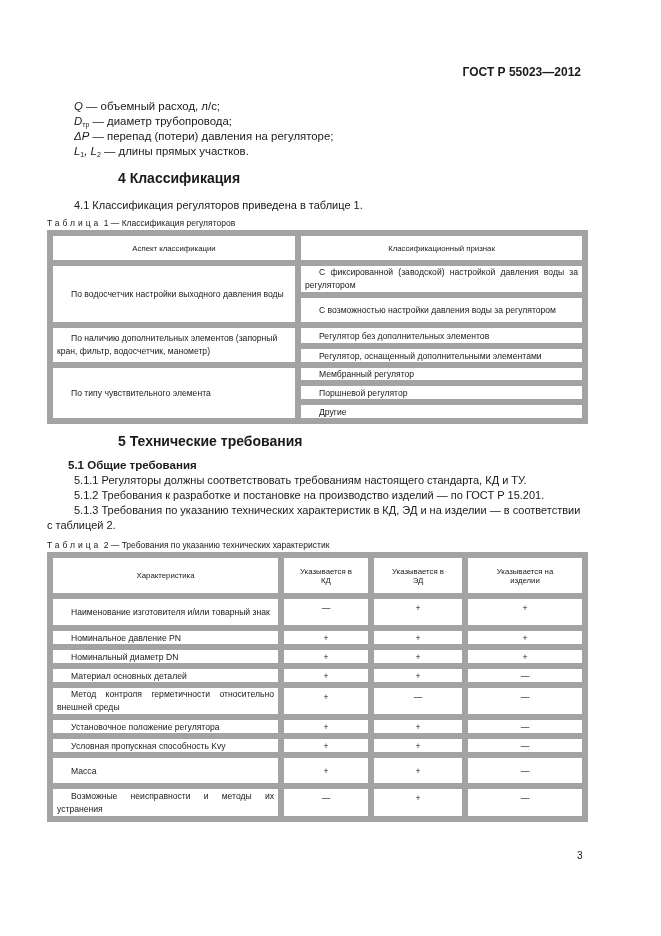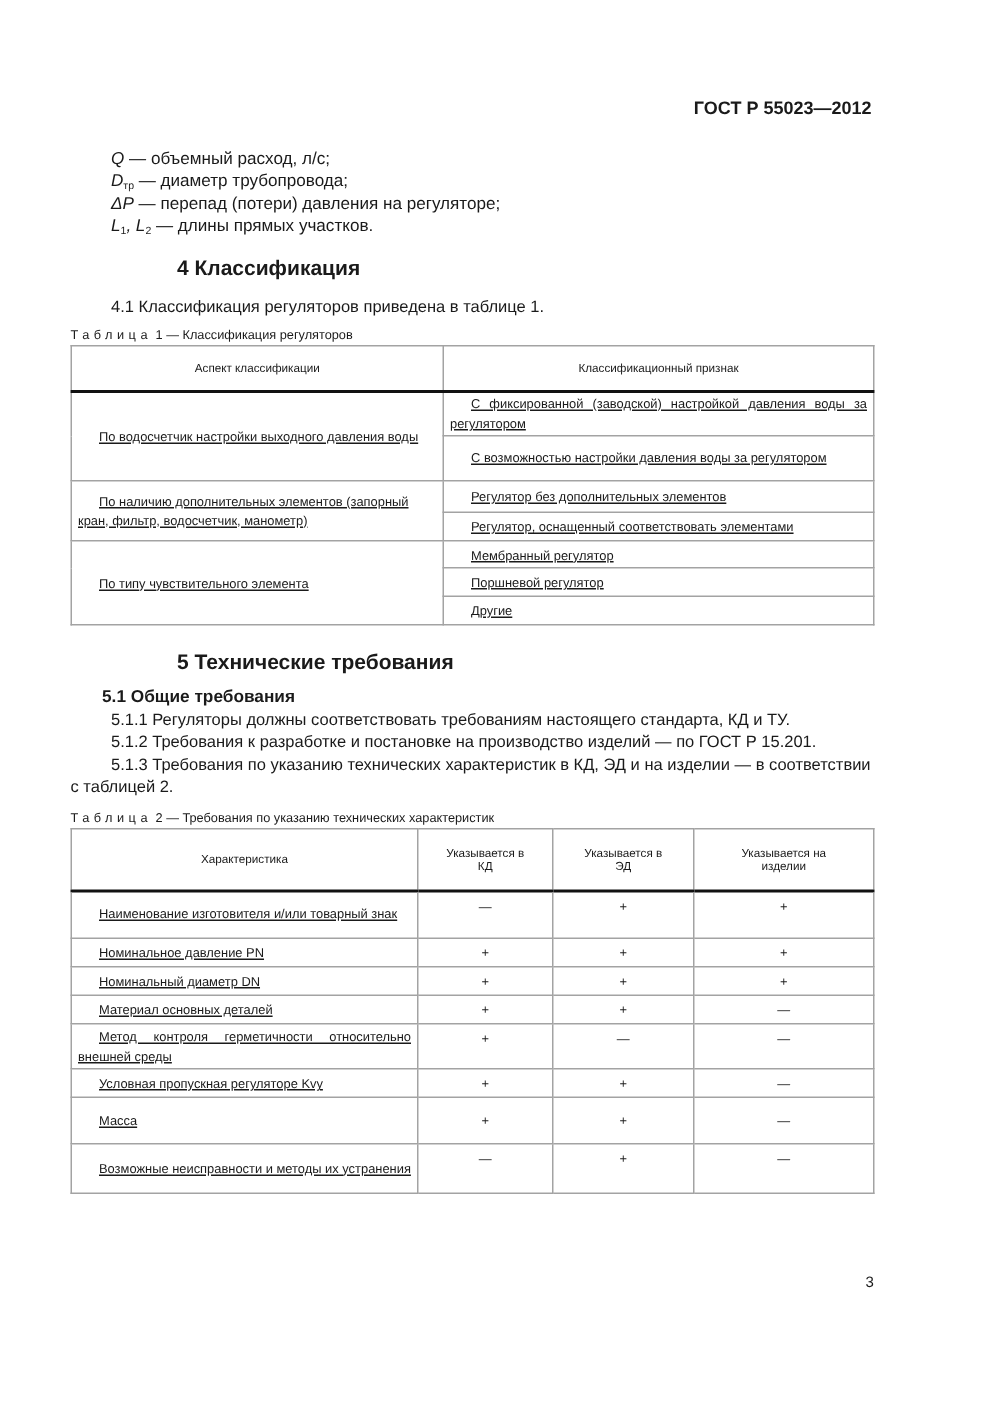--- a/index.html
+++ b/index.html
@@ -9,24 +9,24 @@
   .hdr { right:80px; top:65px; font-size:12px; font-weight:bold; }
   .def { left:74px; font-size:11.4px; line-height:15.5px; }
   .def i { font-style:italic; }
   .def sub { font-size:7px; vertical-align:-2px; }
   .h1 { left:74px; font-size:14px; font-weight:bold;margin-left:44px; }
   .h2 { left:68px; font-size:11.5px; font-weight:bold; }
   .p { font-size:11px; }
   .cap { left:47px; font-size:8.5px; }
   .cap .sp { letter-spacing:3px; }
   table { position:absolute; border-collapse:collapse; font-size:8.6px; table-layout:fixed; }
-  td, th { border:1px solid #a3a3a3; padding:0 4px; vertical-align:middle; font-weight:normal; }
+  td, th { border:6px solid #a3a3a3; padding:0 4px; vertical-align:middle; font-weight:normal; }
   th { font-size:7.8px; text-align:center; border-bottom:2px solid #111; }
   table { border:1.5px solid #111; }
-  .ind { text-indent:14px;text-decoration:underline; }
+  .ind { text-indent:14px; }
   .just { text-align:justify; }
   .c { text-align:center; vertical-align:top; padding-top:4px; }
   .pagenum { left:577px; top:850px; font-size:10px; }
 </style>
 </head>
 <body>
 
 <div class="abs hdr">ГОСТ Р 55023—2012</div>
 
 <div class="abs def" style="top:99px"><i>Q</i><span> — объемный расход, л/с;</span></div>
@@ -54,21 +54,21 @@
     <td class="ind just" style="line-height:13px">С фиксированной (заводской) настройкой давления воды за регулятором</td>
   </tr>
   <tr style="height:30px">
     <td class="ind" style="line-height:13px">С возможностью настройки давления воды за регулятором</td>
   </tr>
   <tr style="height:21px">
     <td rowspan="2" class="ind" style="line-height:13px">По наличию дополнительных элементов (запорный кран, фильтр, водосчетчик, манометр)</td>
     <td class="ind">Регулятор без дополнительных элементов</td>
   </tr>
   <tr style="height:19px">
-    <td class="ind">Регулятор, оснащенный соответствовать элементами</td>
+    <td class="ind">Регулятор, оснащенный дополнительными элементами</td>
   </tr>
   <tr style="height:18px">
     <td rowspan="3" class="ind">По типу чувствительного элемента</td>
     <td class="ind">Мембранный регулятор</td>
   </tr>
   <tr style="height:19px">
     <td class="ind">Поршневой регулятор</td>
   </tr>
   <tr style="height:19px">
     <td class="ind">Другие</td>
@@ -125,21 +125,27 @@
         <td class="c" style="vertical-align: middle; padding-top: 0px;">+</td>
         <td class="c" style="vertical-align: middle; padding-top: 0px;">—</td>
       </tr>
       <tr style="height: 30px;">
         <td class="ind" style="line-height: 13px; text-align: justify;">Метод контроля герметичности относительно внешней среды</td>
         <td class="c">+</td>
         <td class="c">—</td>
         <td class="c">—</td>
       </tr>
       <tr style="height: 19px;">
-        <td class="ind">Условная пропускная регуляторе Kvy</td>
+        <td class="ind">Установочное положение регулятора</td>
+        <td class="c" style="vertical-align: middle; padding-top: 0px;">+</td>
+        <td class="c" style="vertical-align: middle; padding-top: 0px;">+</td>
+        <td class="c" style="vertical-align: middle; padding-top: 0px;">—</td>
+      </tr>
+      <tr style="height: 19px;">
+        <td class="ind">Условная пропускная способность Kvy</td>
         <td class="c" style="vertical-align: middle; padding-top: 0px;">+</td>
         <td class="c" style="vertical-align: middle; padding-top: 0px;">+</td>
         <td class="c" style="vertical-align: middle; padding-top: 0px;">—</td>
       </tr>
       <tr style="height: 31px;">
         <td class="ind">Масса</td>
         <td class="c" style="vertical-align: middle; padding-top: 0px;">+</td>
         <td class="c" style="vertical-align: middle; padding-top: 0px;">+</td>
         <td class="c" style="vertical-align: middle; padding-top: 0px;">—</td>
       </tr>

